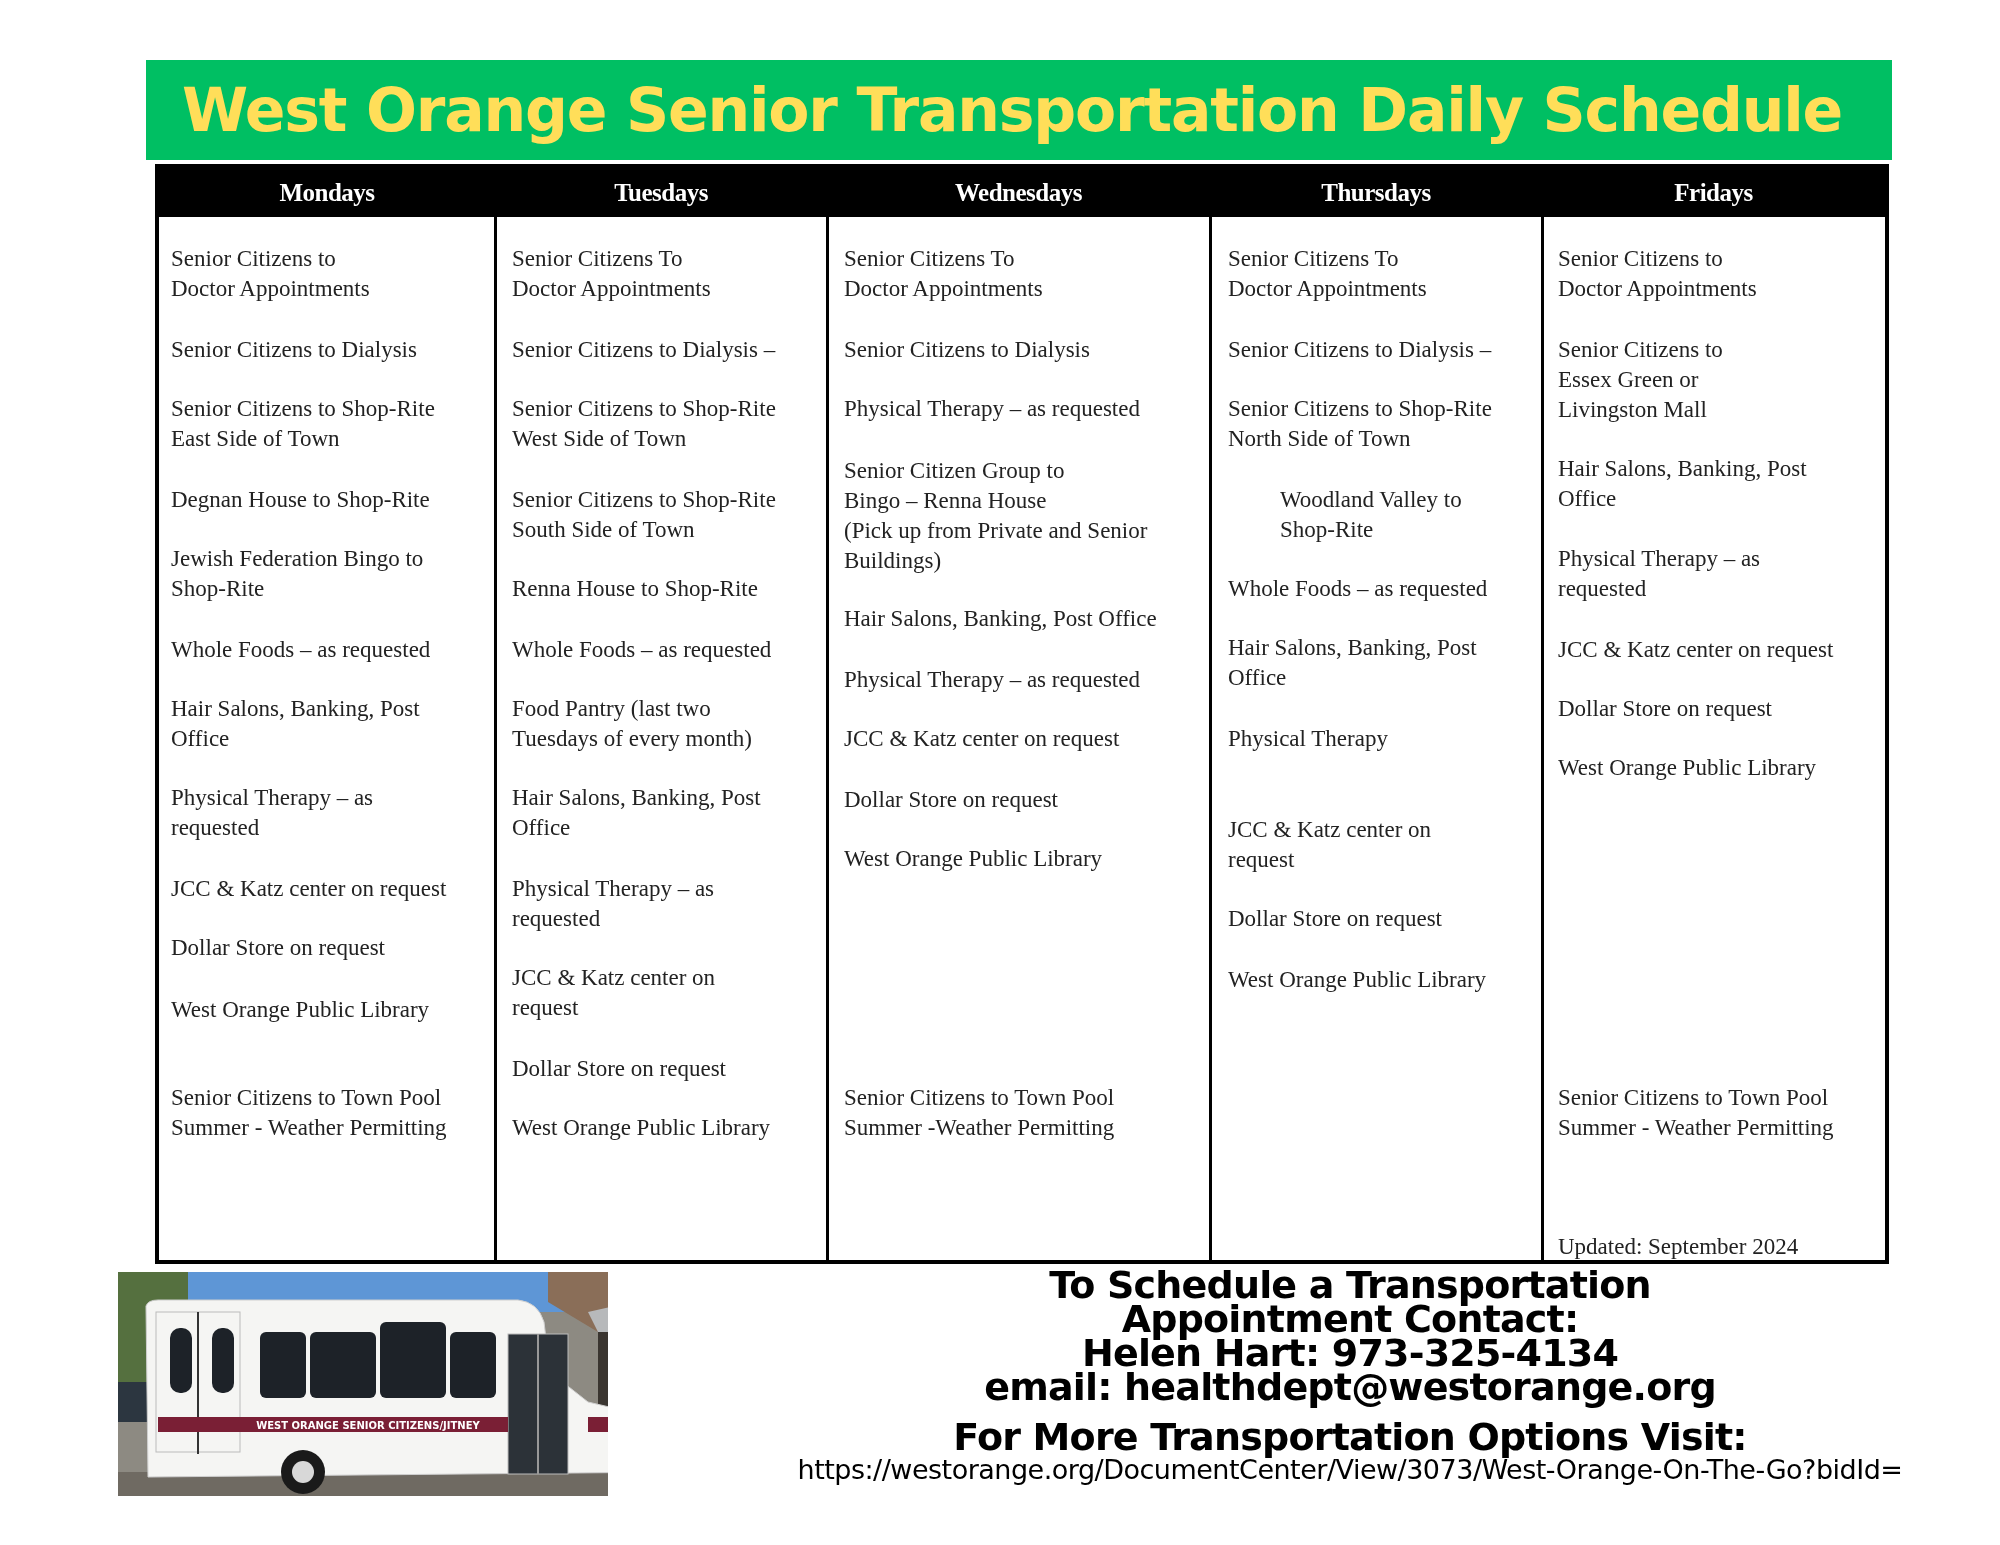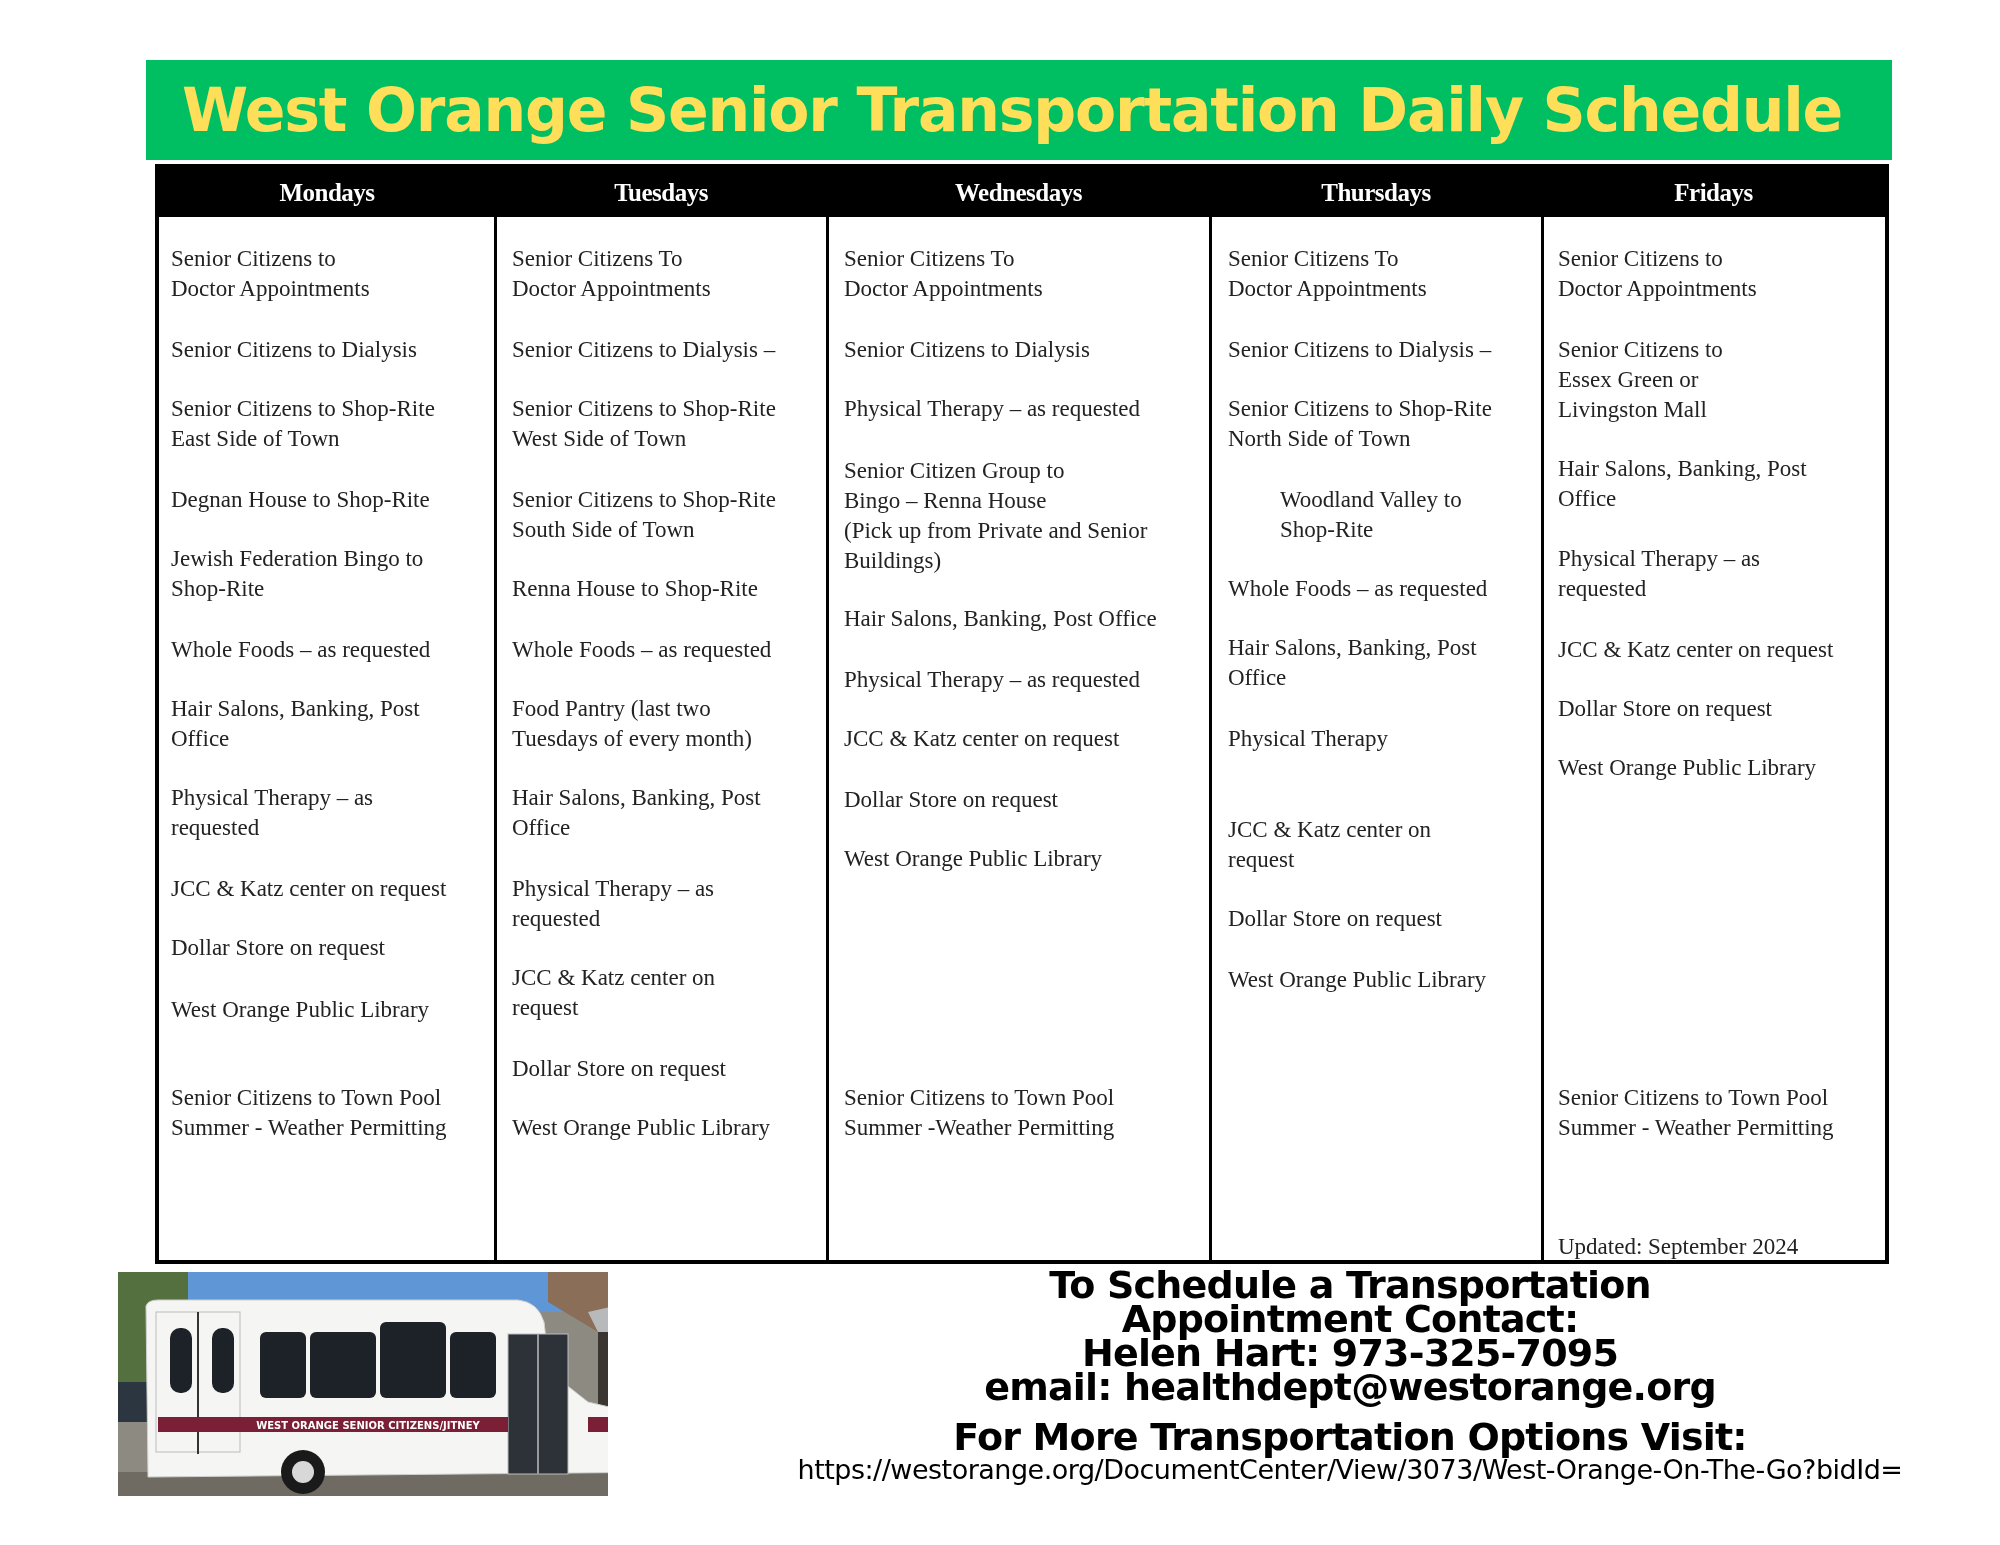--- a/index.html
+++ b/index.html
@@ -192,19 +192,19 @@
     <circle cx="185" cy="200" r="22" fill="#1a1a1a"></circle>
     <circle cx="185" cy="200" r="11" fill="#d8d8d8"></circle>
     <circle cx="520" cy="200" r="22" fill="#1a1a1a"></circle>
     <circle cx="520" cy="200" r="11" fill="#d8d8d8"></circle>
   </svg>
 </div>
 
 <div class="contact" style="top:1268px;">
   <div class="bold">To Schedule a Transportation</div>
   <div class="bold">Appointment Contact:</div>
-  <div class="bold">Helen Hart: 973-325-7095</div>
+  <div class="bold">Helen Hart: 973-325-4134</div>
   <div class="bold">email: healthdept@westorange.org</div>
 </div>
 <div class="contact" style="top:1420px;">
   <div class="bold">For More Transportation Options Visit:</div>
   <div class="url">https://westorange.org/DocumentCenter/View/3073/West-Orange-On-The-Go?bidId=</div>
 </div>
 
 </body></html>

